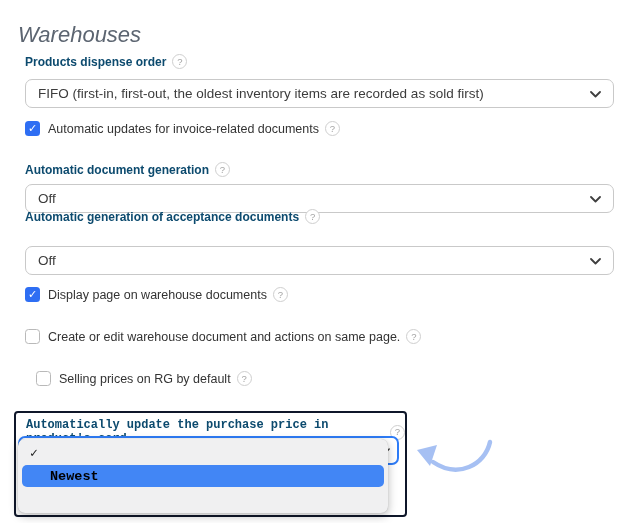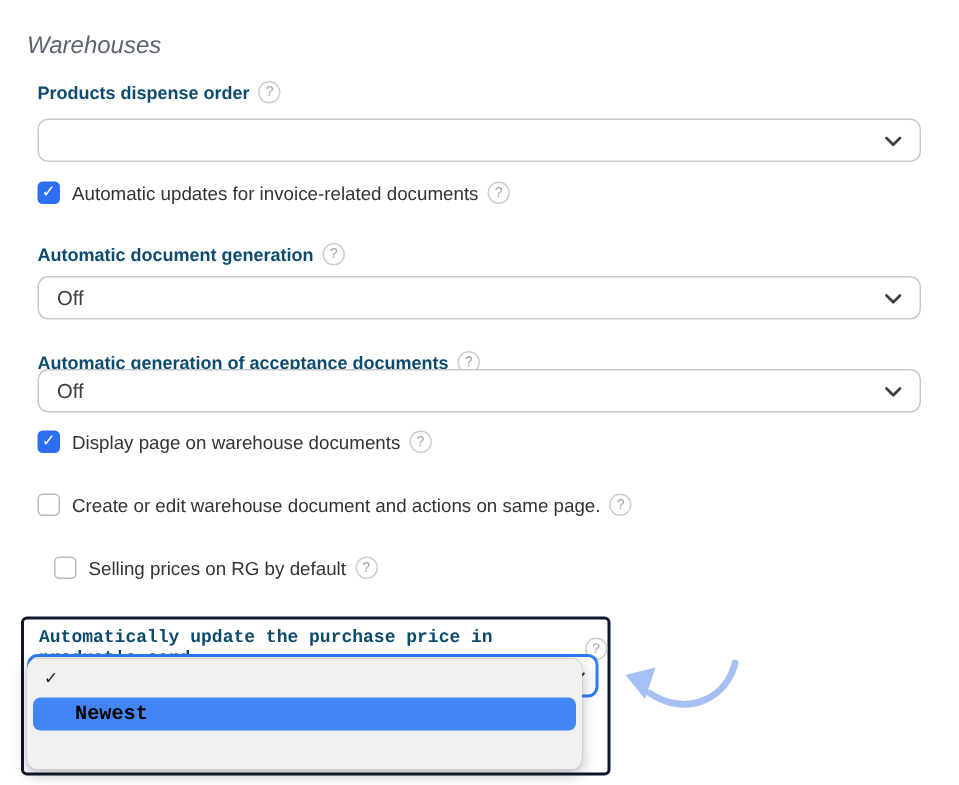--- a/index.html
+++ b/index.html
@@ -3,21 +3,21 @@
 <meta charset="utf-8">
 <style>
   * { margin: 0; padding: 0; box-sizing: border-box; }
   html, body { width: 639px; height: 523px; background: #ffffff; overflow: hidden; }
   body { font-family: "Liberation Sans", sans-serif; position: relative; }
 
   .page { position: relative; width: 639px; height: 523px; }
 
   .page-title {
     position: absolute; left: 18px; top: 22px;
-    font-size: 16px; font-style: italic; font-weight: 400; color: #5c6571;
+    font-size: 22px; font-style: italic; font-weight: 400; color: #5c6571;
   }
 
   .label-row { position: absolute; left: 25px; display: flex; align-items: center; }
   .bold-label { font-size: 12px; font-weight: 700; color: #0c4a6e; }
 
   .help {
     display: inline-flex; align-items: center; justify-content: center;
     width: 15px; height: 15px; margin-left: 6px;
     border: 1px solid #cfcfcf; border-radius: 50%;
     font-size: 9.5px; color: #a3a3a3; background: #fff; flex: 0 0 auto;
@@ -74,20 +74,21 @@
 
 <div class="page">
 
   <div class="page-title">Warehouses</div>
 
   <div class="label-row" style="top:54px;">
     <span class="bold-label">Products dispense order</span>
     <span class="help">?</span>
   </div>
   <div class="select" style="top:79px;">
+    <span>FIFO (first-in, first-out, the oldest inventory items are recorded as sold first)</span>
     <svg class="chev" width="11" height="7" viewBox="0 0 11 7">
         <polyline points="1,1 5.5,5.5 10,1" fill="none" stroke="#3f3f3f" stroke-width="1.8" stroke-linecap="round" stroke-linejoin="round"></polyline>
       </svg>
   </div>
 
   <div class="cb-row" style="top:121px;">
     <span class="cb checked">
         <span>✓</span>
       </span>
     <span class="cb-label">Automatic updates for invoice-related documents</span>
@@ -98,21 +99,21 @@
     <span class="bold-label">Automatic document generation</span>
     <span class="help">?</span>
   </div>
   <div class="select" style="top:184px;">
     <span>Off</span>
     <svg class="chev" width="11" height="7" viewBox="0 0 11 7">
         <polyline points="1,1 5.5,5.5 10,1" fill="none" stroke="#3f3f3f" stroke-width="1.8" stroke-linecap="round" stroke-linejoin="round"></polyline>
       </svg>
   </div>
 
-  <div class="label-row" style="top:234px;">
+  <div class="label-row" style="top:209px;">
     <span class="bold-label">Automatic generation of acceptance documents</span>
     <span class="help">?</span>
   </div>
   <div class="select" style="top:246px;">
     <span>Off</span>
     <svg class="chev" width="11" height="7" viewBox="0 0 11 7">
         <polyline points="1,1 5.5,5.5 10,1" fill="none" stroke="#3f3f3f" stroke-width="1.8" stroke-linecap="round" stroke-linejoin="round"></polyline>
       </svg>
   </div>
 

